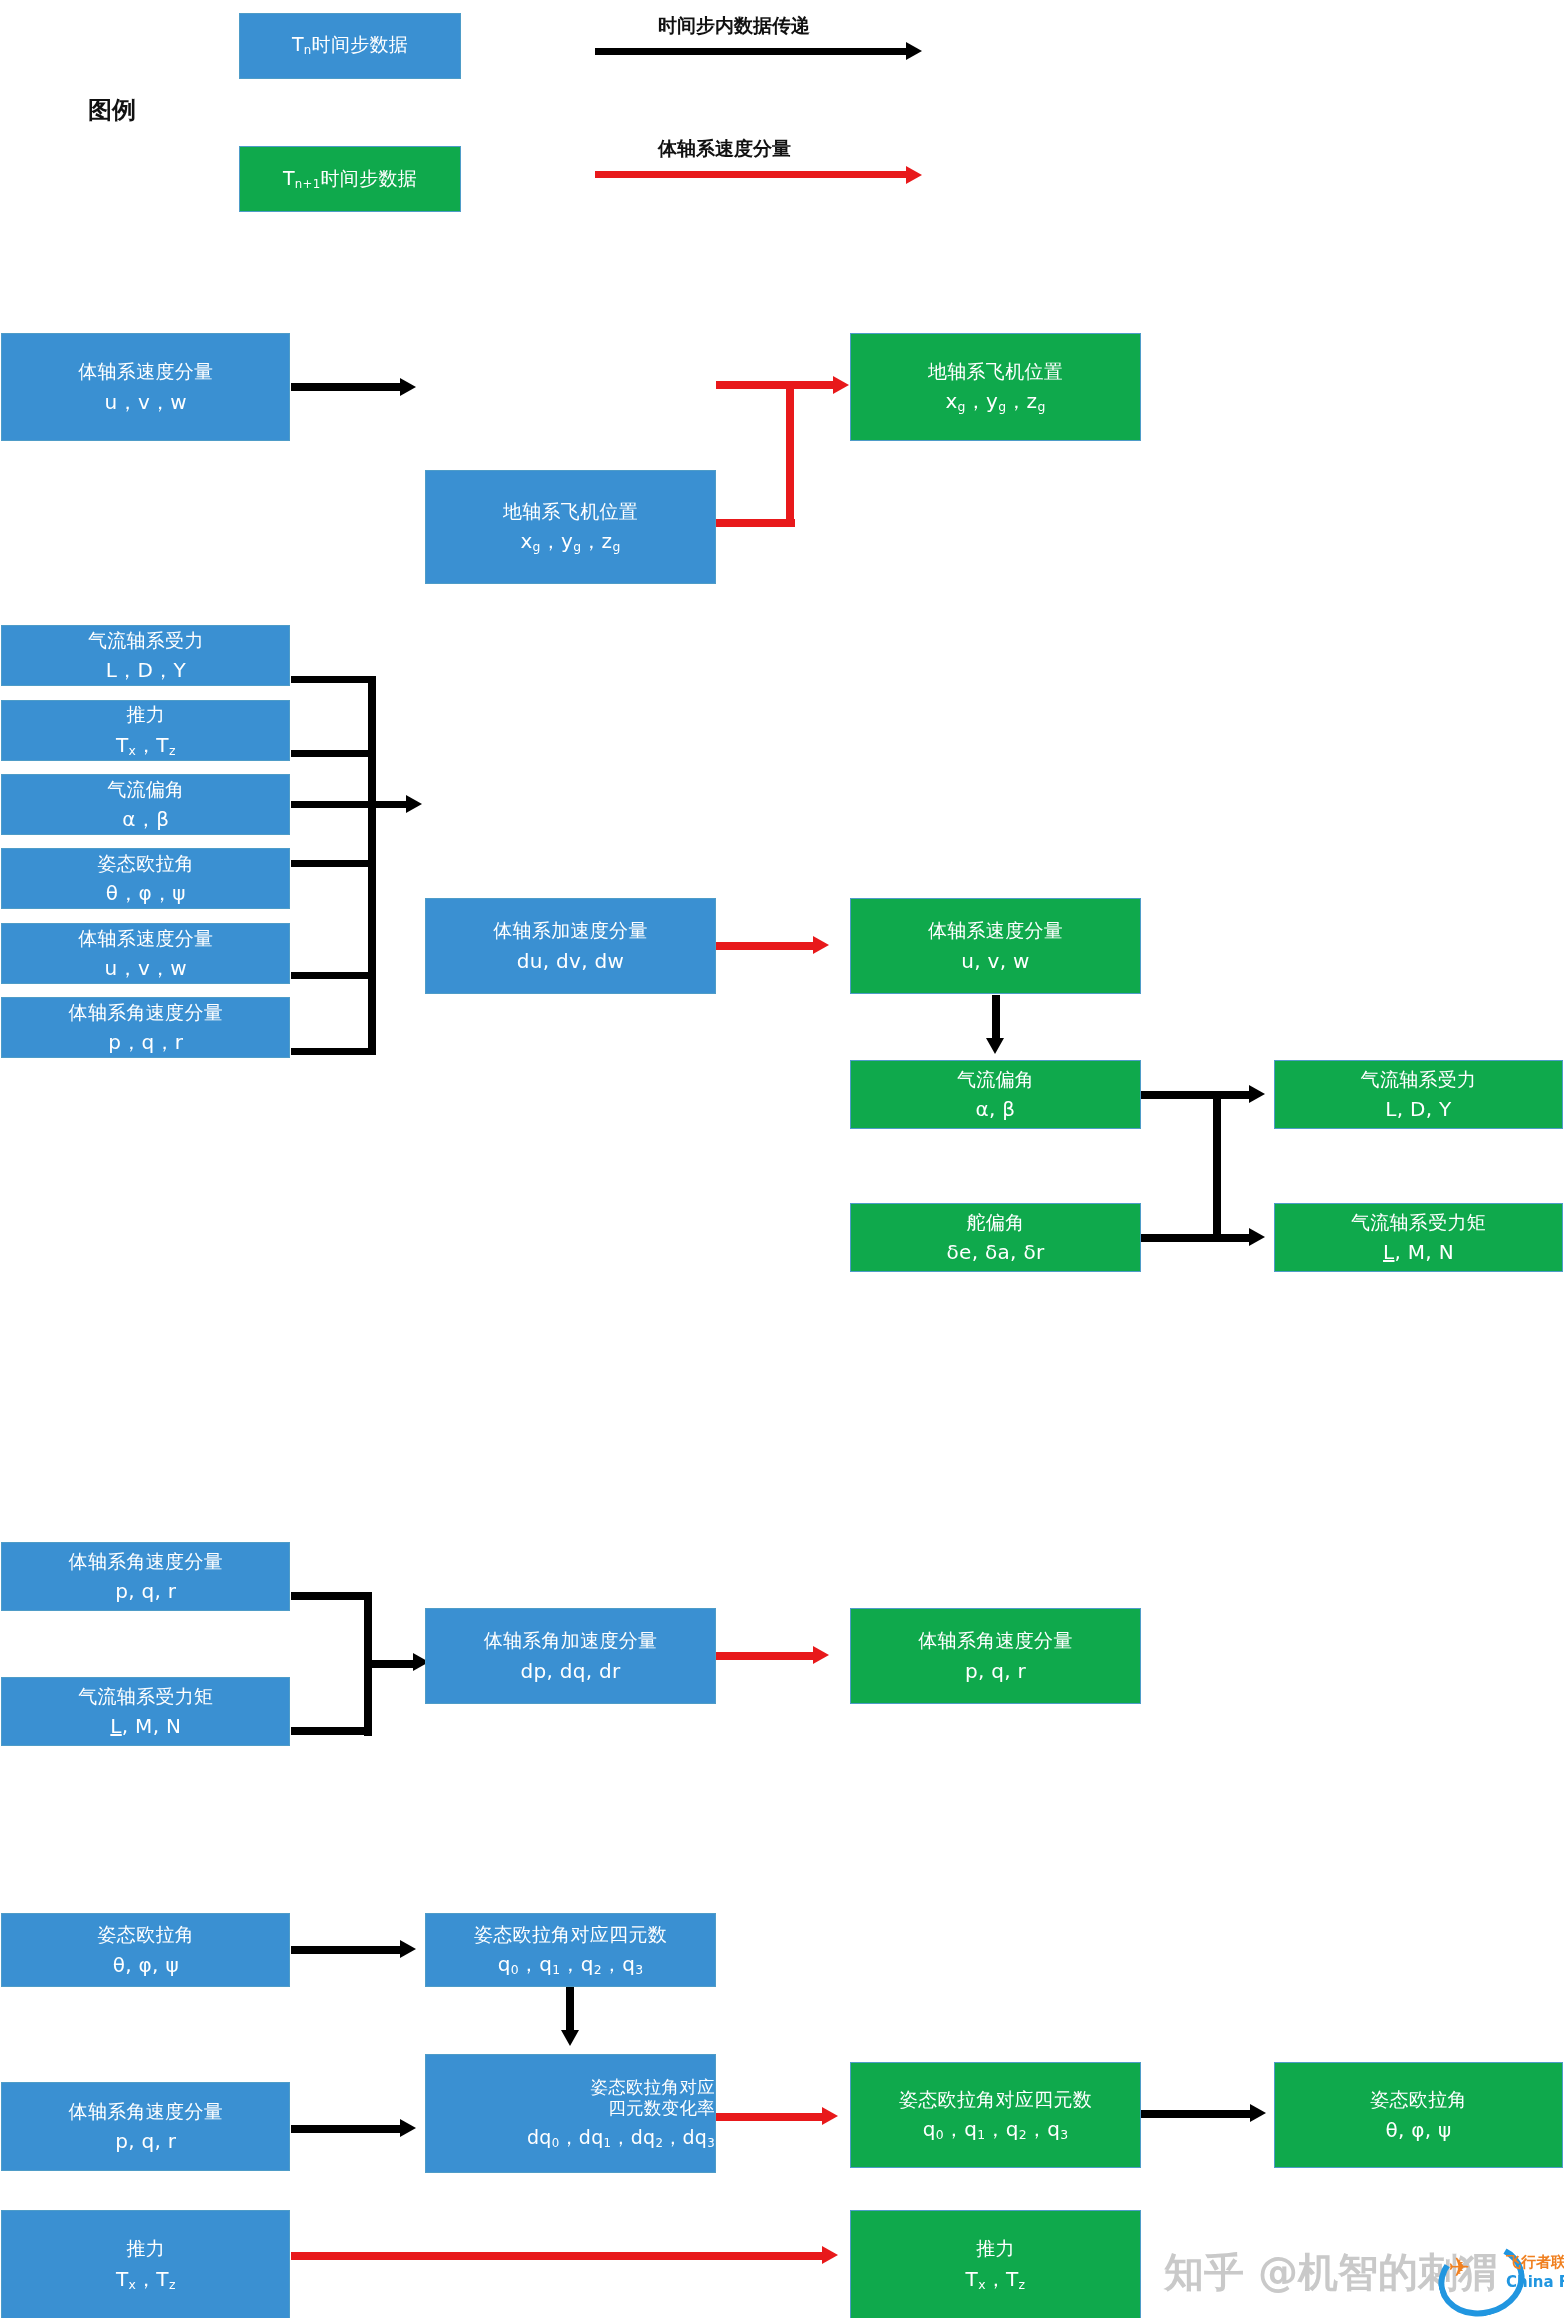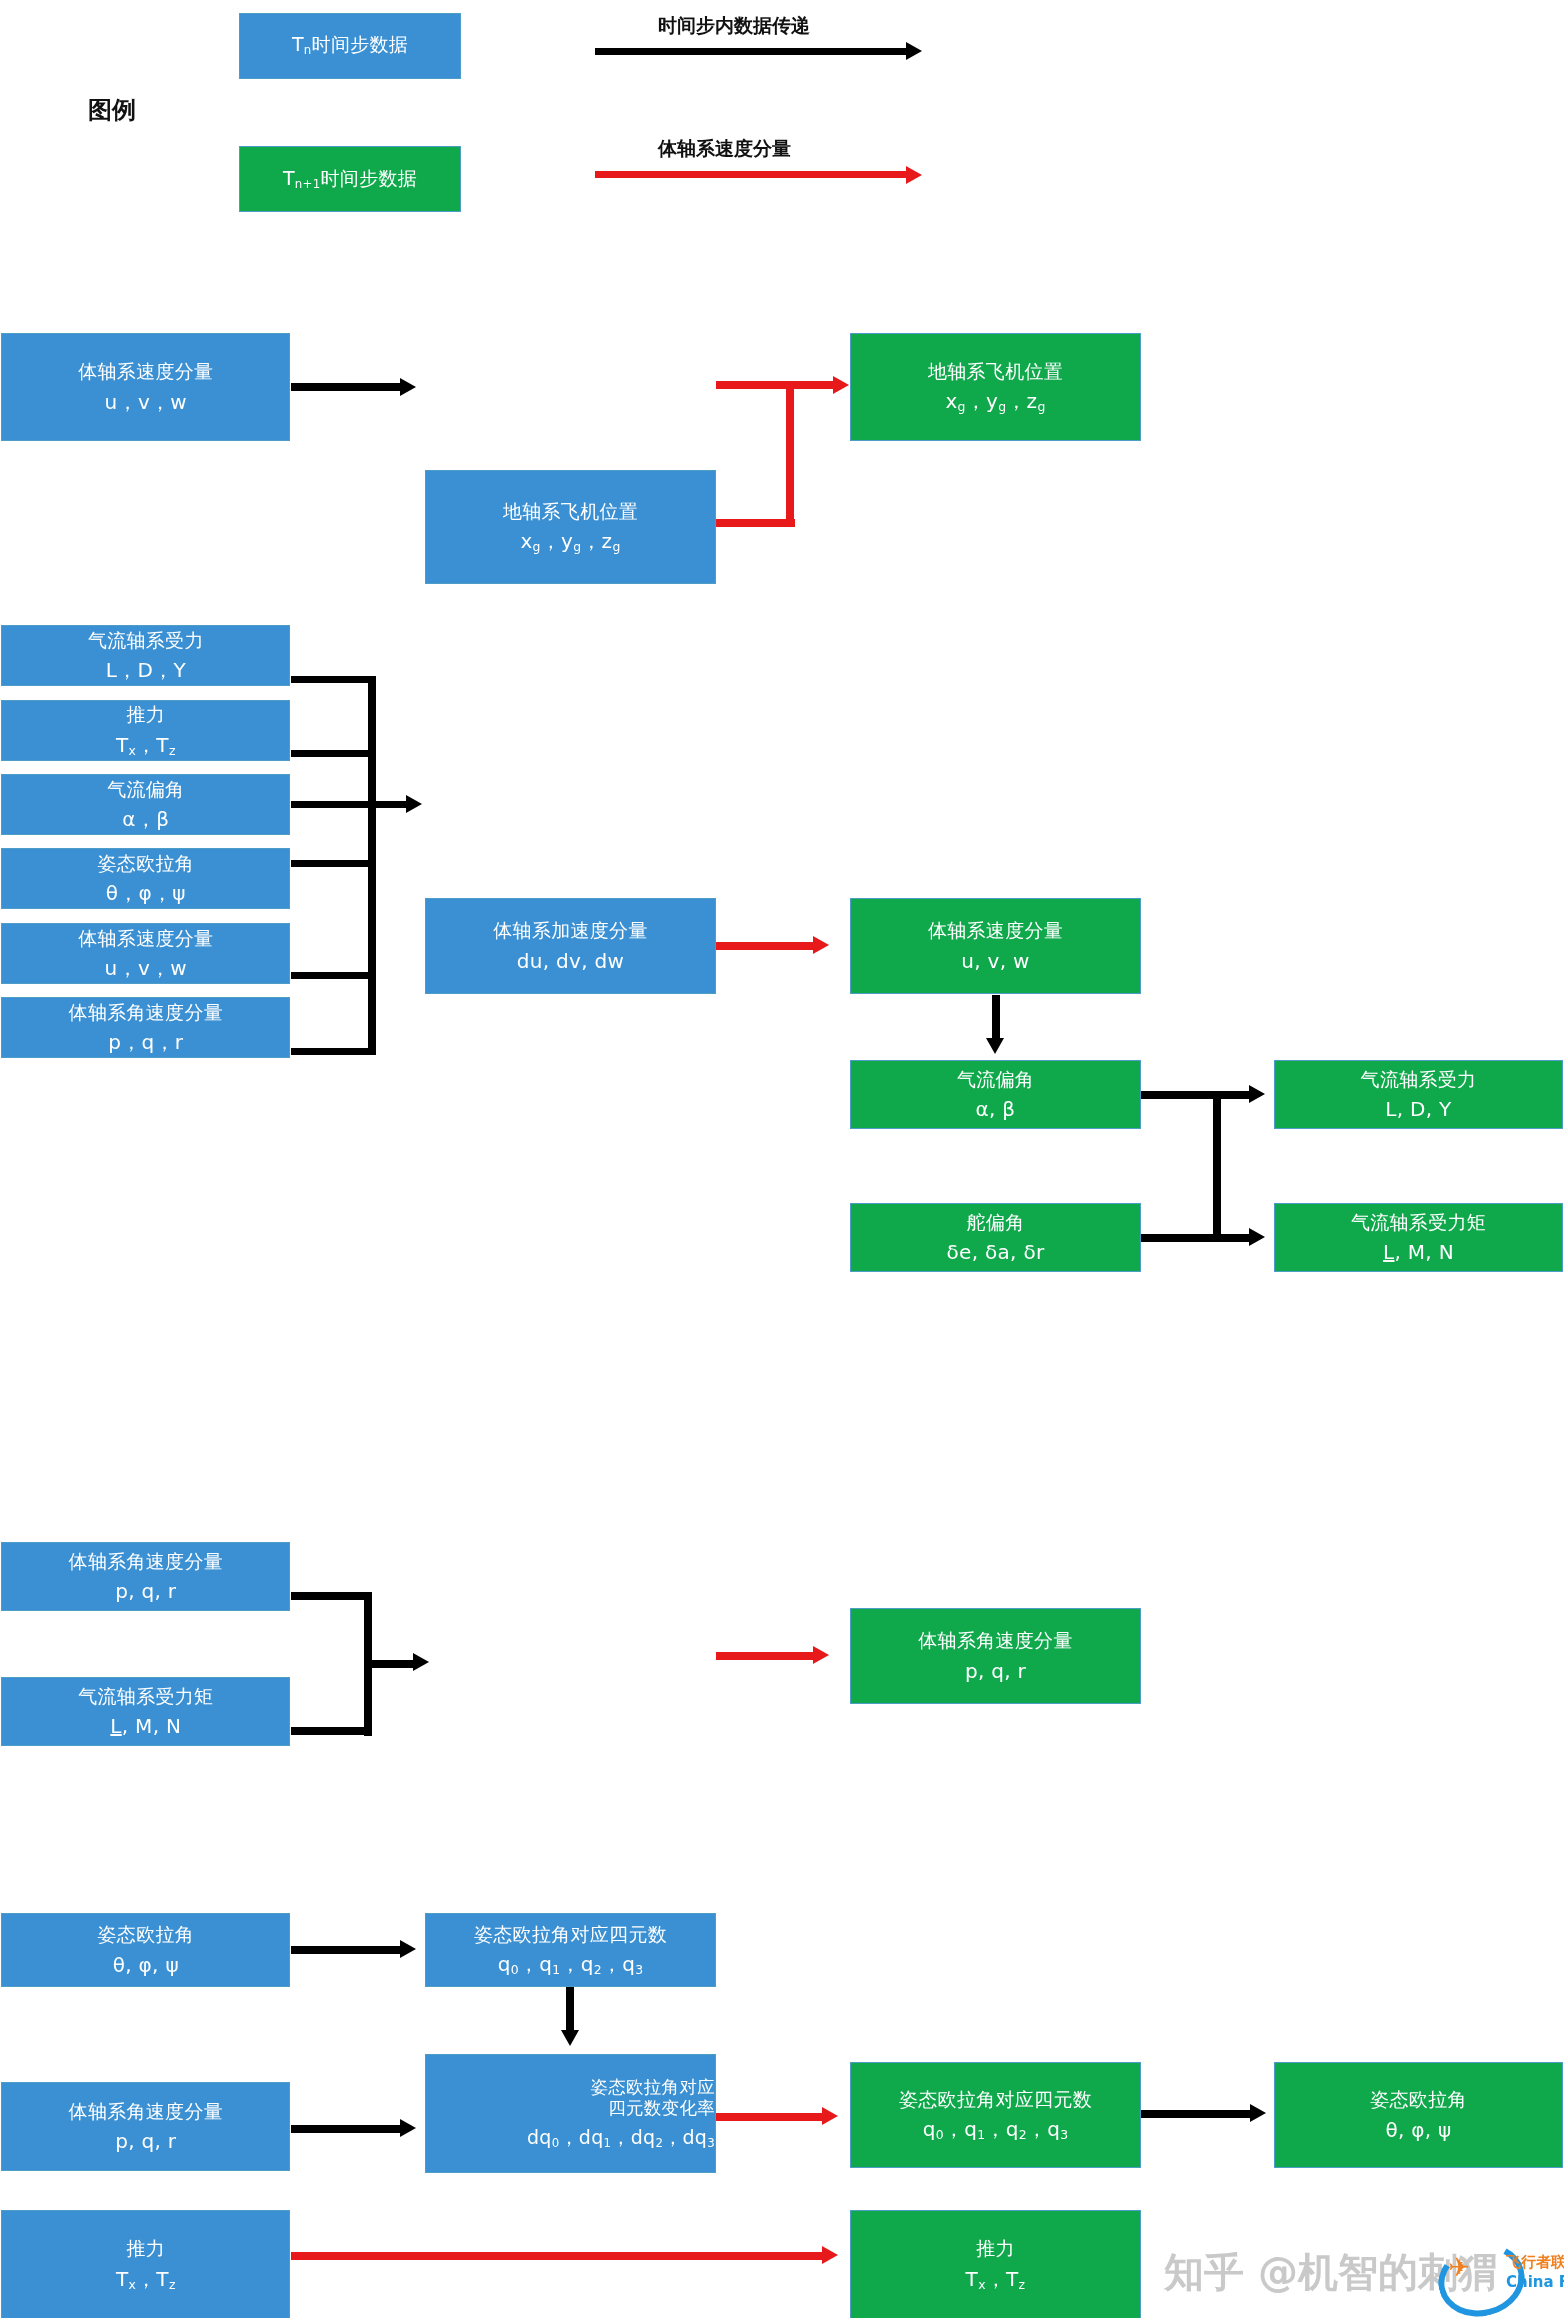--- a/index.html
+++ b/index.html
@@ -171,20 +171,24 @@
     <span class="l1">气流轴系受力矩</span>
     <span class="l2"><span class="ul">L</span>, M, N</span>
   </div>
 
   <div class="line" style="left:291px;top:1592px;width:81px;height:8.1px;"></div>
   <div class="line" style="left:291px;top:1727px;width:81px;height:8.1px;"></div>
   <div class="line" style="left:364px;top:1592px;width:8.1px;height:144px;"></div>
   <div class="line" style="left:364px;top:1660px;width:53px;height:8.1px;"></div>
   <div class="arrow r" style="left:413px;top:1653px;"></div>
 
+  <div class="box blue" style="left:425px;top:1608px;width:291px;height:96px;">
+    <span class="l1">体轴系角加速度分量</span>
+    <span class="l2">dp, dq, dr</span>
+  </div>
 
   <div class="line red" style="left:716px;top:1652px;width:100px;height:8.1px;"></div>
   <div class="arrow r red" style="left:813px;top:1646px;"></div>
 
   <div class="box green" style="left:850px;top:1608px;width:291px;height:96px;">
     <span class="l1">体轴系角速度分量</span>
     <span class="l2">p, q, r</span>
   </div>
 
   <div class="box blue" style="left:1.3px;top:1913px;width:289px;height:74px;">

